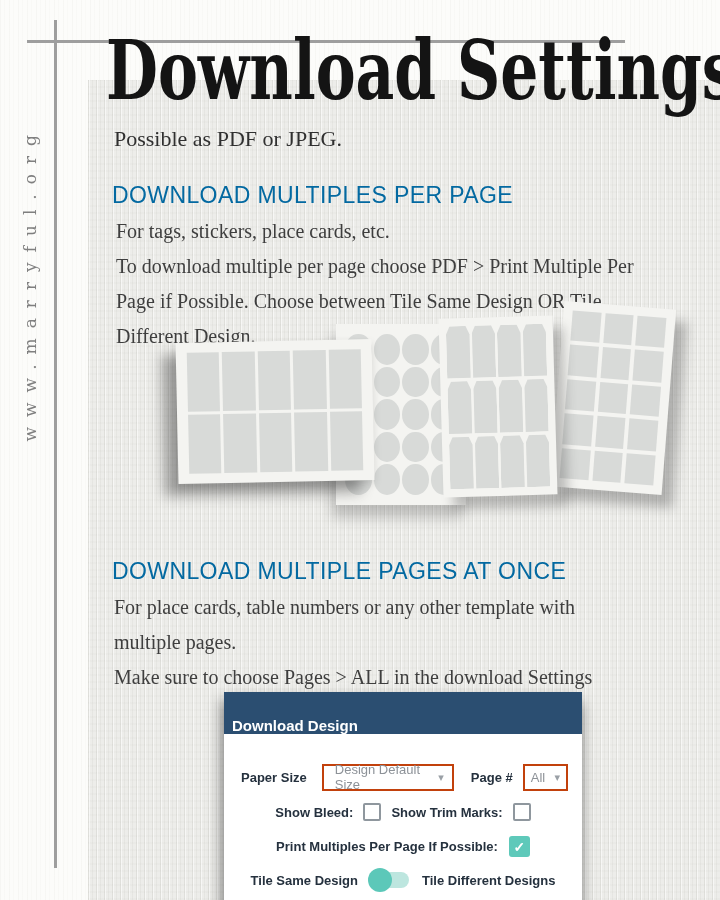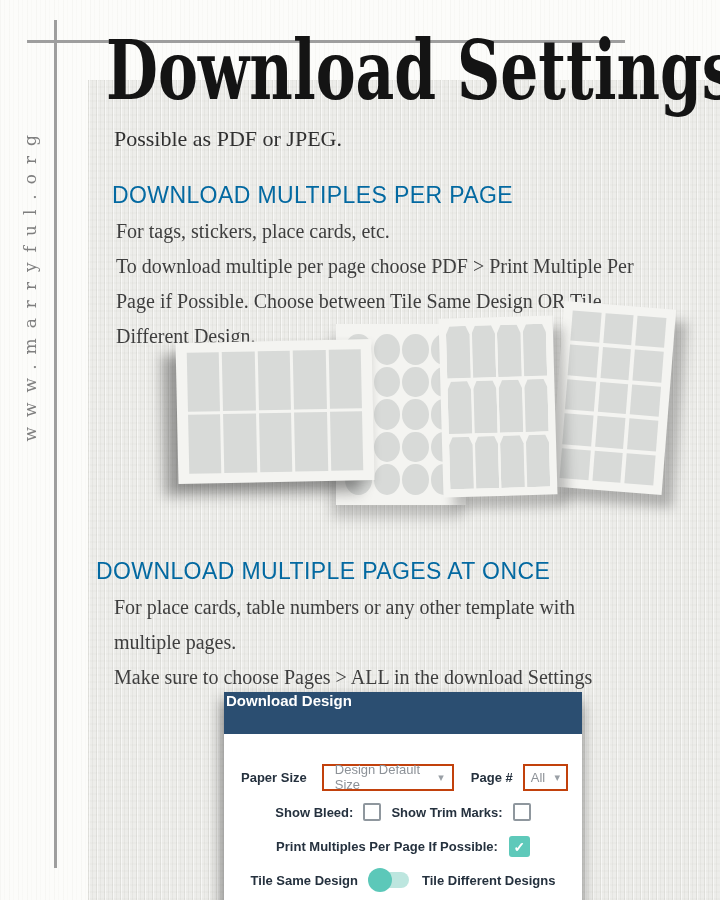--- a/index.html
+++ b/index.html
@@ -41,21 +41,21 @@
   .page-subtitle {
     position:absolute; left:114px; top:126px;
     font-family:"Liberation Serif", serif; font-size:22px; color:#303030;
   }
 
   .section-heading {
     position:absolute; font-family:"Liberation Sans", sans-serif; font-weight:normal;
     font-size:23px; letter-spacing:.4px; color:#0369a1; white-space:nowrap;
   }
   .heading-1 { left:112px; top:182px; }
-  .heading-2 { left:96px; top:558px; }
+  .heading-2 { left:112px; top:558px; }
 
   .para {
     position:absolute; width:600px;
     font-family:"Liberation Serif", serif; font-size:20px; line-height:35px;
     color:#3e3e3e; white-space:pre-line;
   }
   .para-1 { left:116px; top:214px; }
   .para-2 { left:114px; top:590px; }
 
   
@@ -75,22 +75,22 @@
     box-shadow:10px 12px 12px rgba(70,70,70,.33); }
   .sheet-c .sheet-grid { gap:3px 2px; }
   .sheet-d { left:557px; top:305px; width:112px; height:186px; padding:9px;
     transform:rotate(4.5deg); z-index:1;
     box-shadow:12px 12px 12px rgba(80,80,80,.38); }
   .sheet-d .sheet-grid { gap:4px; }
 
   
   .dialog { position:absolute; left:224px; top:692px; width:358px; background:#fff; z-index:5;
     box-shadow:0 10px 13px -1px rgba(35,35,35,.55), -5px 6px 12px rgba(35,35,35,.18); }
-  .dialog-header { height:42px; background:#2b4e71; color:#fff; display:flex; align-items:flex-start;
-    padding-left:2px; font-weight:bold; font-size:15px; }
+  .dialog-header { height:42px; background:#2b4e71; color:#fff; display:flex; align-items:flex-end;
+    padding-left:8px; font-weight:bold; font-size:15px; }
   .dialog-body { padding:24px 14px 12px; color:#25313e; }
   .drow { display:flex; align-items:center; justify-content:center; font-weight:bold; font-size:13px; }
   .drow1 { justify-content:flex-start; height:38px; }
   .lbl { white-space:nowrap; }
   .paper-label { margin-left:3px; margin-right:15px; }
   .select { border:2px solid #c2410c; height:27px; display:flex; align-items:center;
     justify-content:space-between; color:#8d9298; font-weight:normal; background:#fff; }
   .select-big { width:146px; padding:0 8px 0 11px; }
   .select-small { width:49px; padding:0 6px; }
   .caret { color:#9aa0a6; font-size:11px; line-height:1; }

